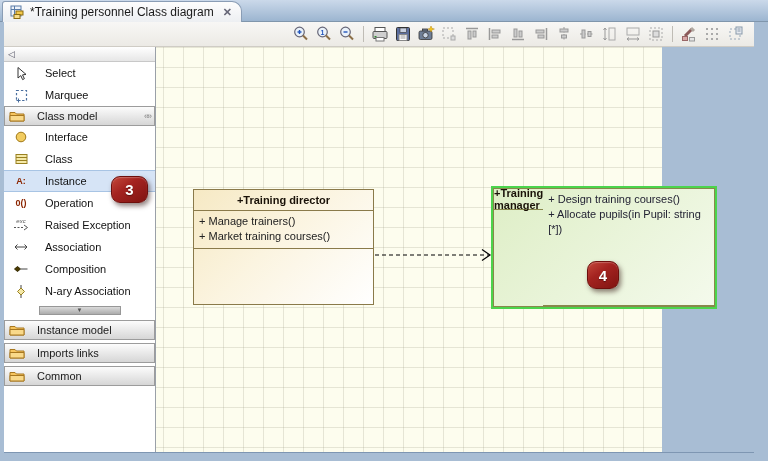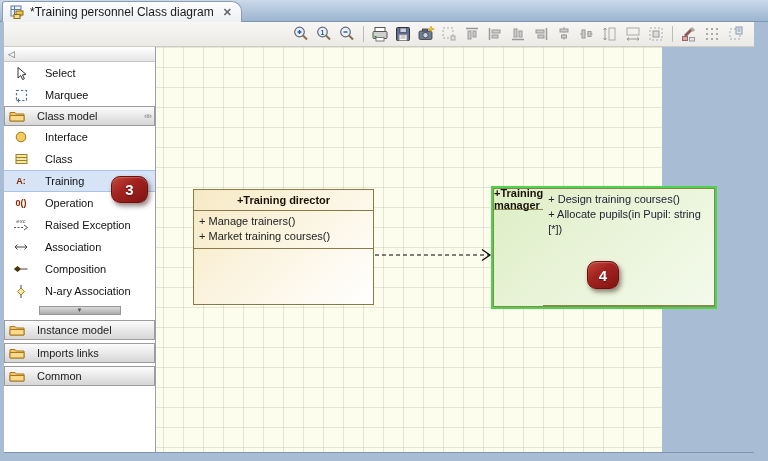--- a/index.html
+++ b/index.html
@@ -345,21 +345,21 @@
       <svg width="15" height="14">
           <rect x="2" y="2.5" width="11" height="9" fill="#f5e9a8" stroke="#998020"></rect>
           <line x1="2" y1="5.5" x2="13" y2="5.5" stroke="#998020"></line>
           <line x1="2" y1="8.5" x2="13" y2="8.5" stroke="#998020"></line>
         </svg>
     </span>
     <span>Class</span>
   </div>
   <div class="ptool selected">
     <span class="pti glyph-red">A:</span>
-    <span>Training</span>
+    <span>Instance</span>
   </div>
   <div class="ptool">
     <span class="pti glyph-red">0()</span>
     <span>Operation</span>
   </div>
   <div class="ptool">
     <span class="pti">
       <span class="pti-exc">
           <i>exc</i>
           <svg width="16" height="7">

